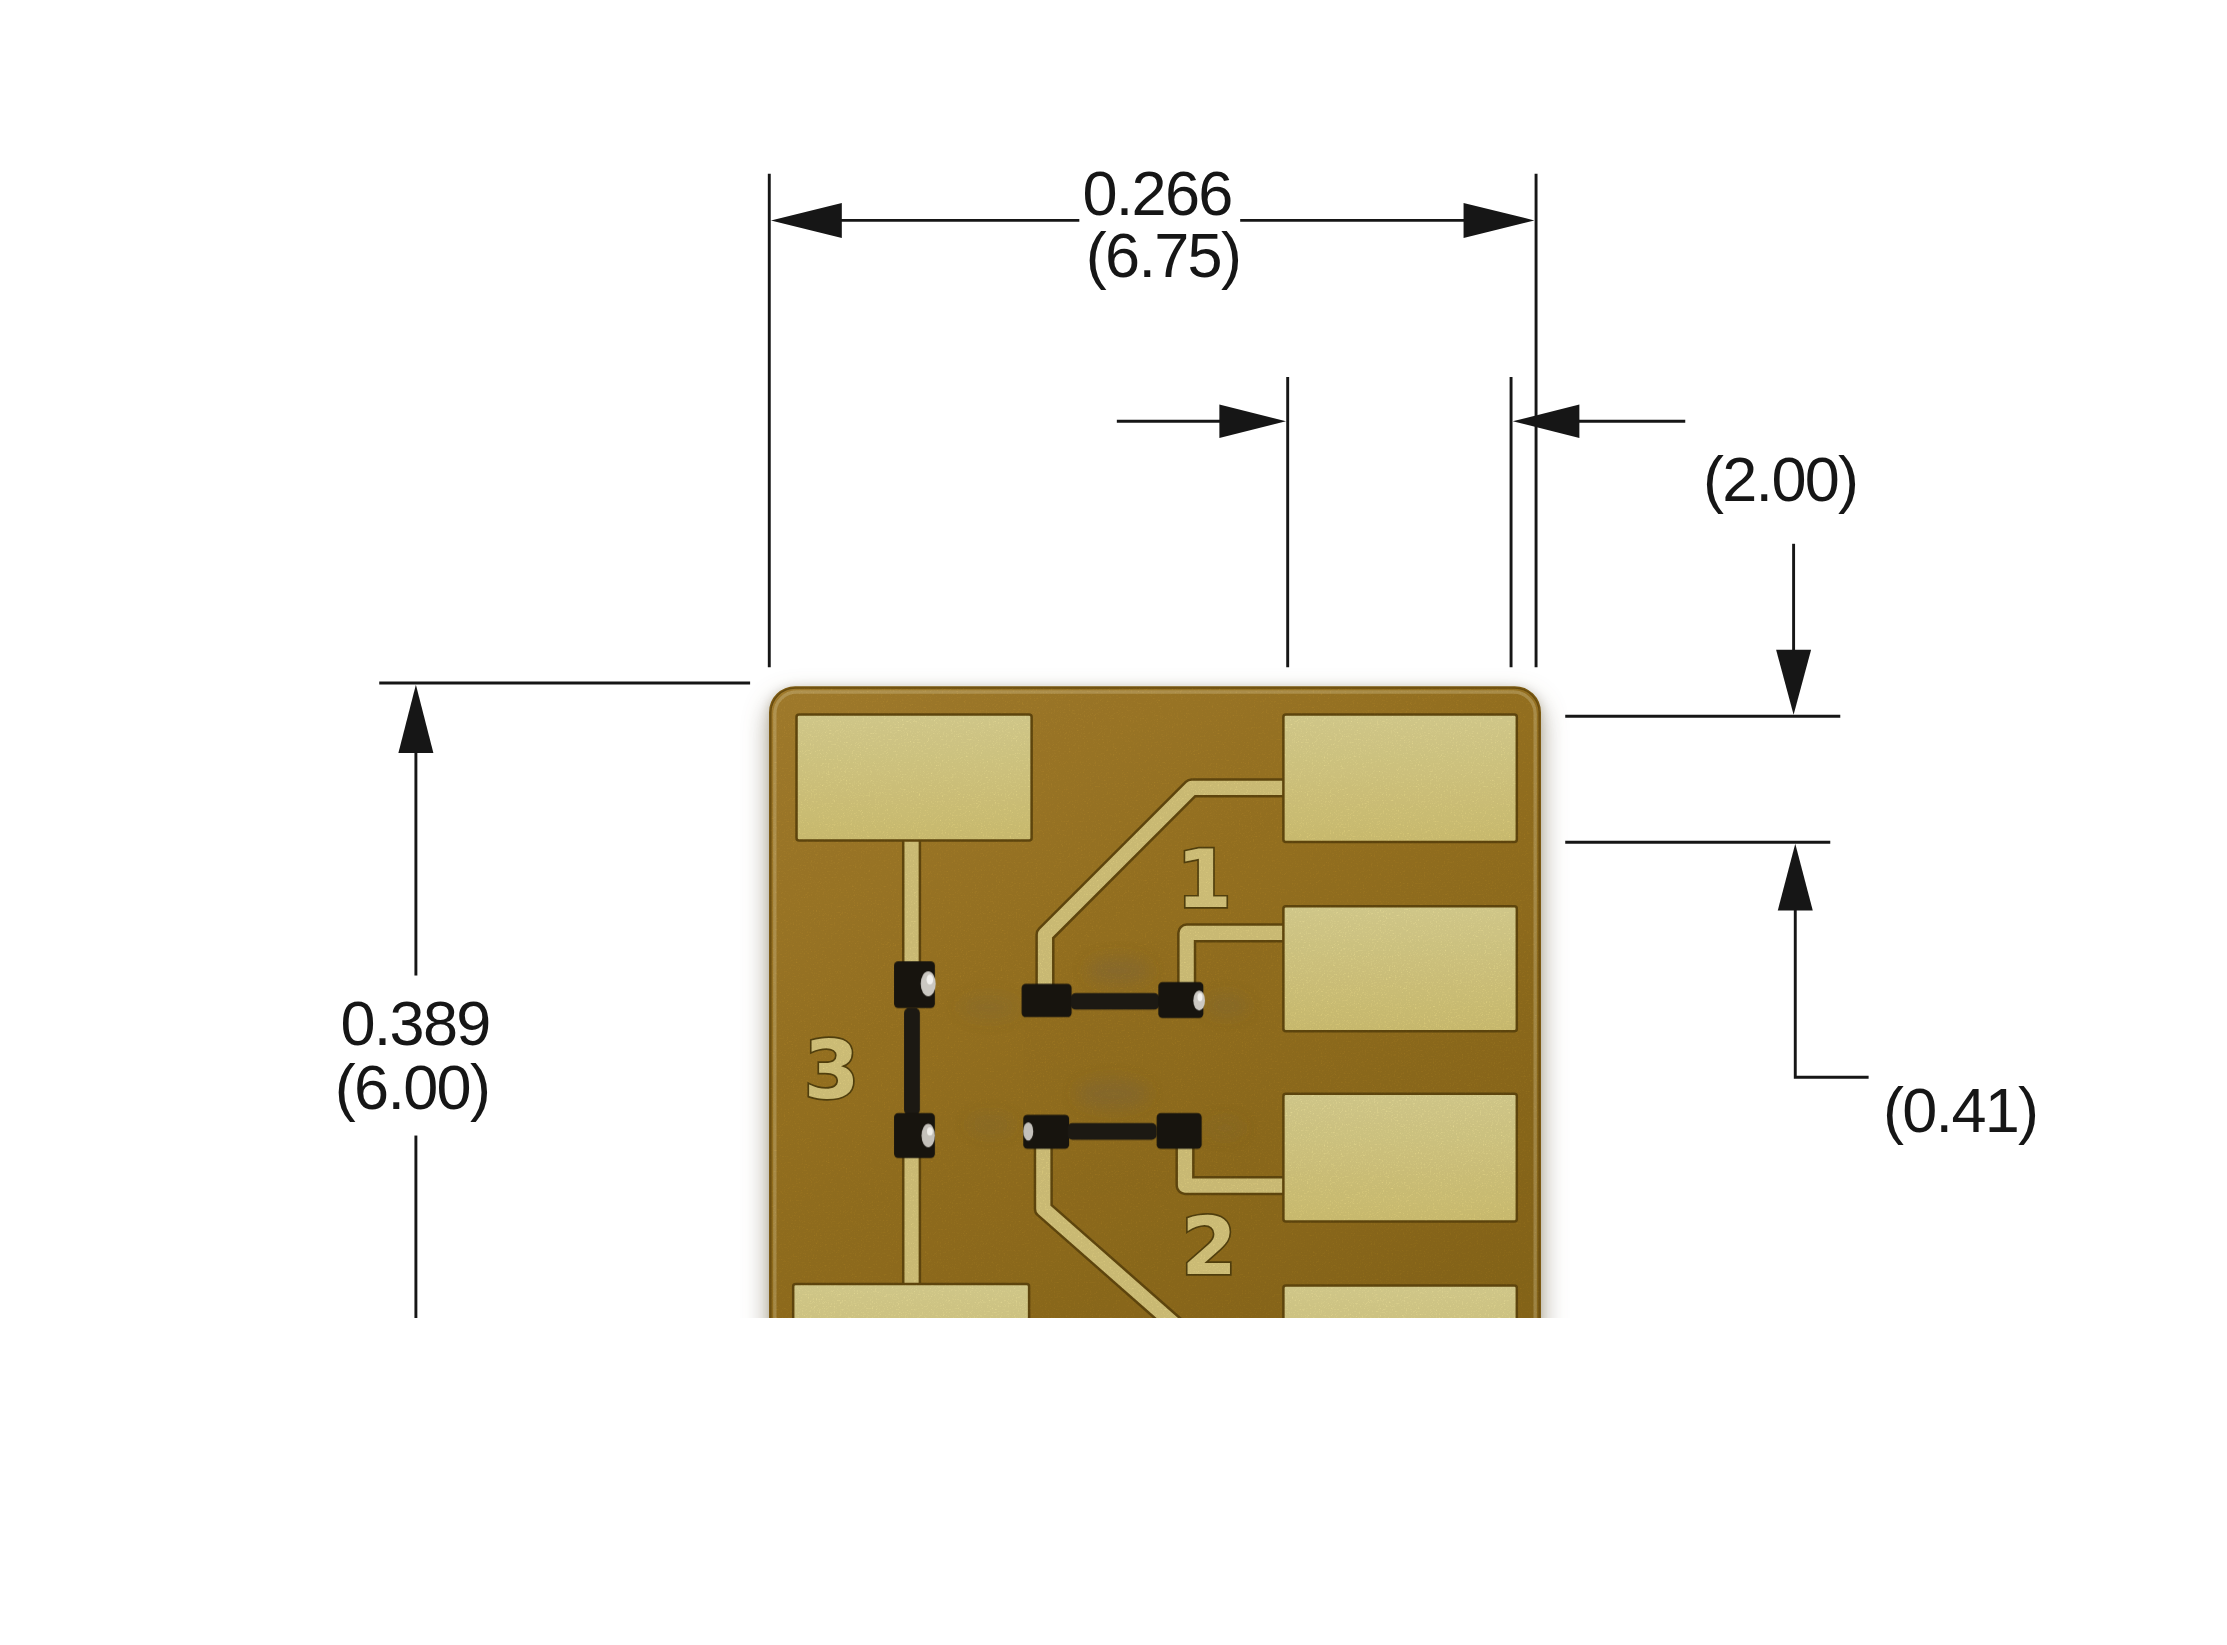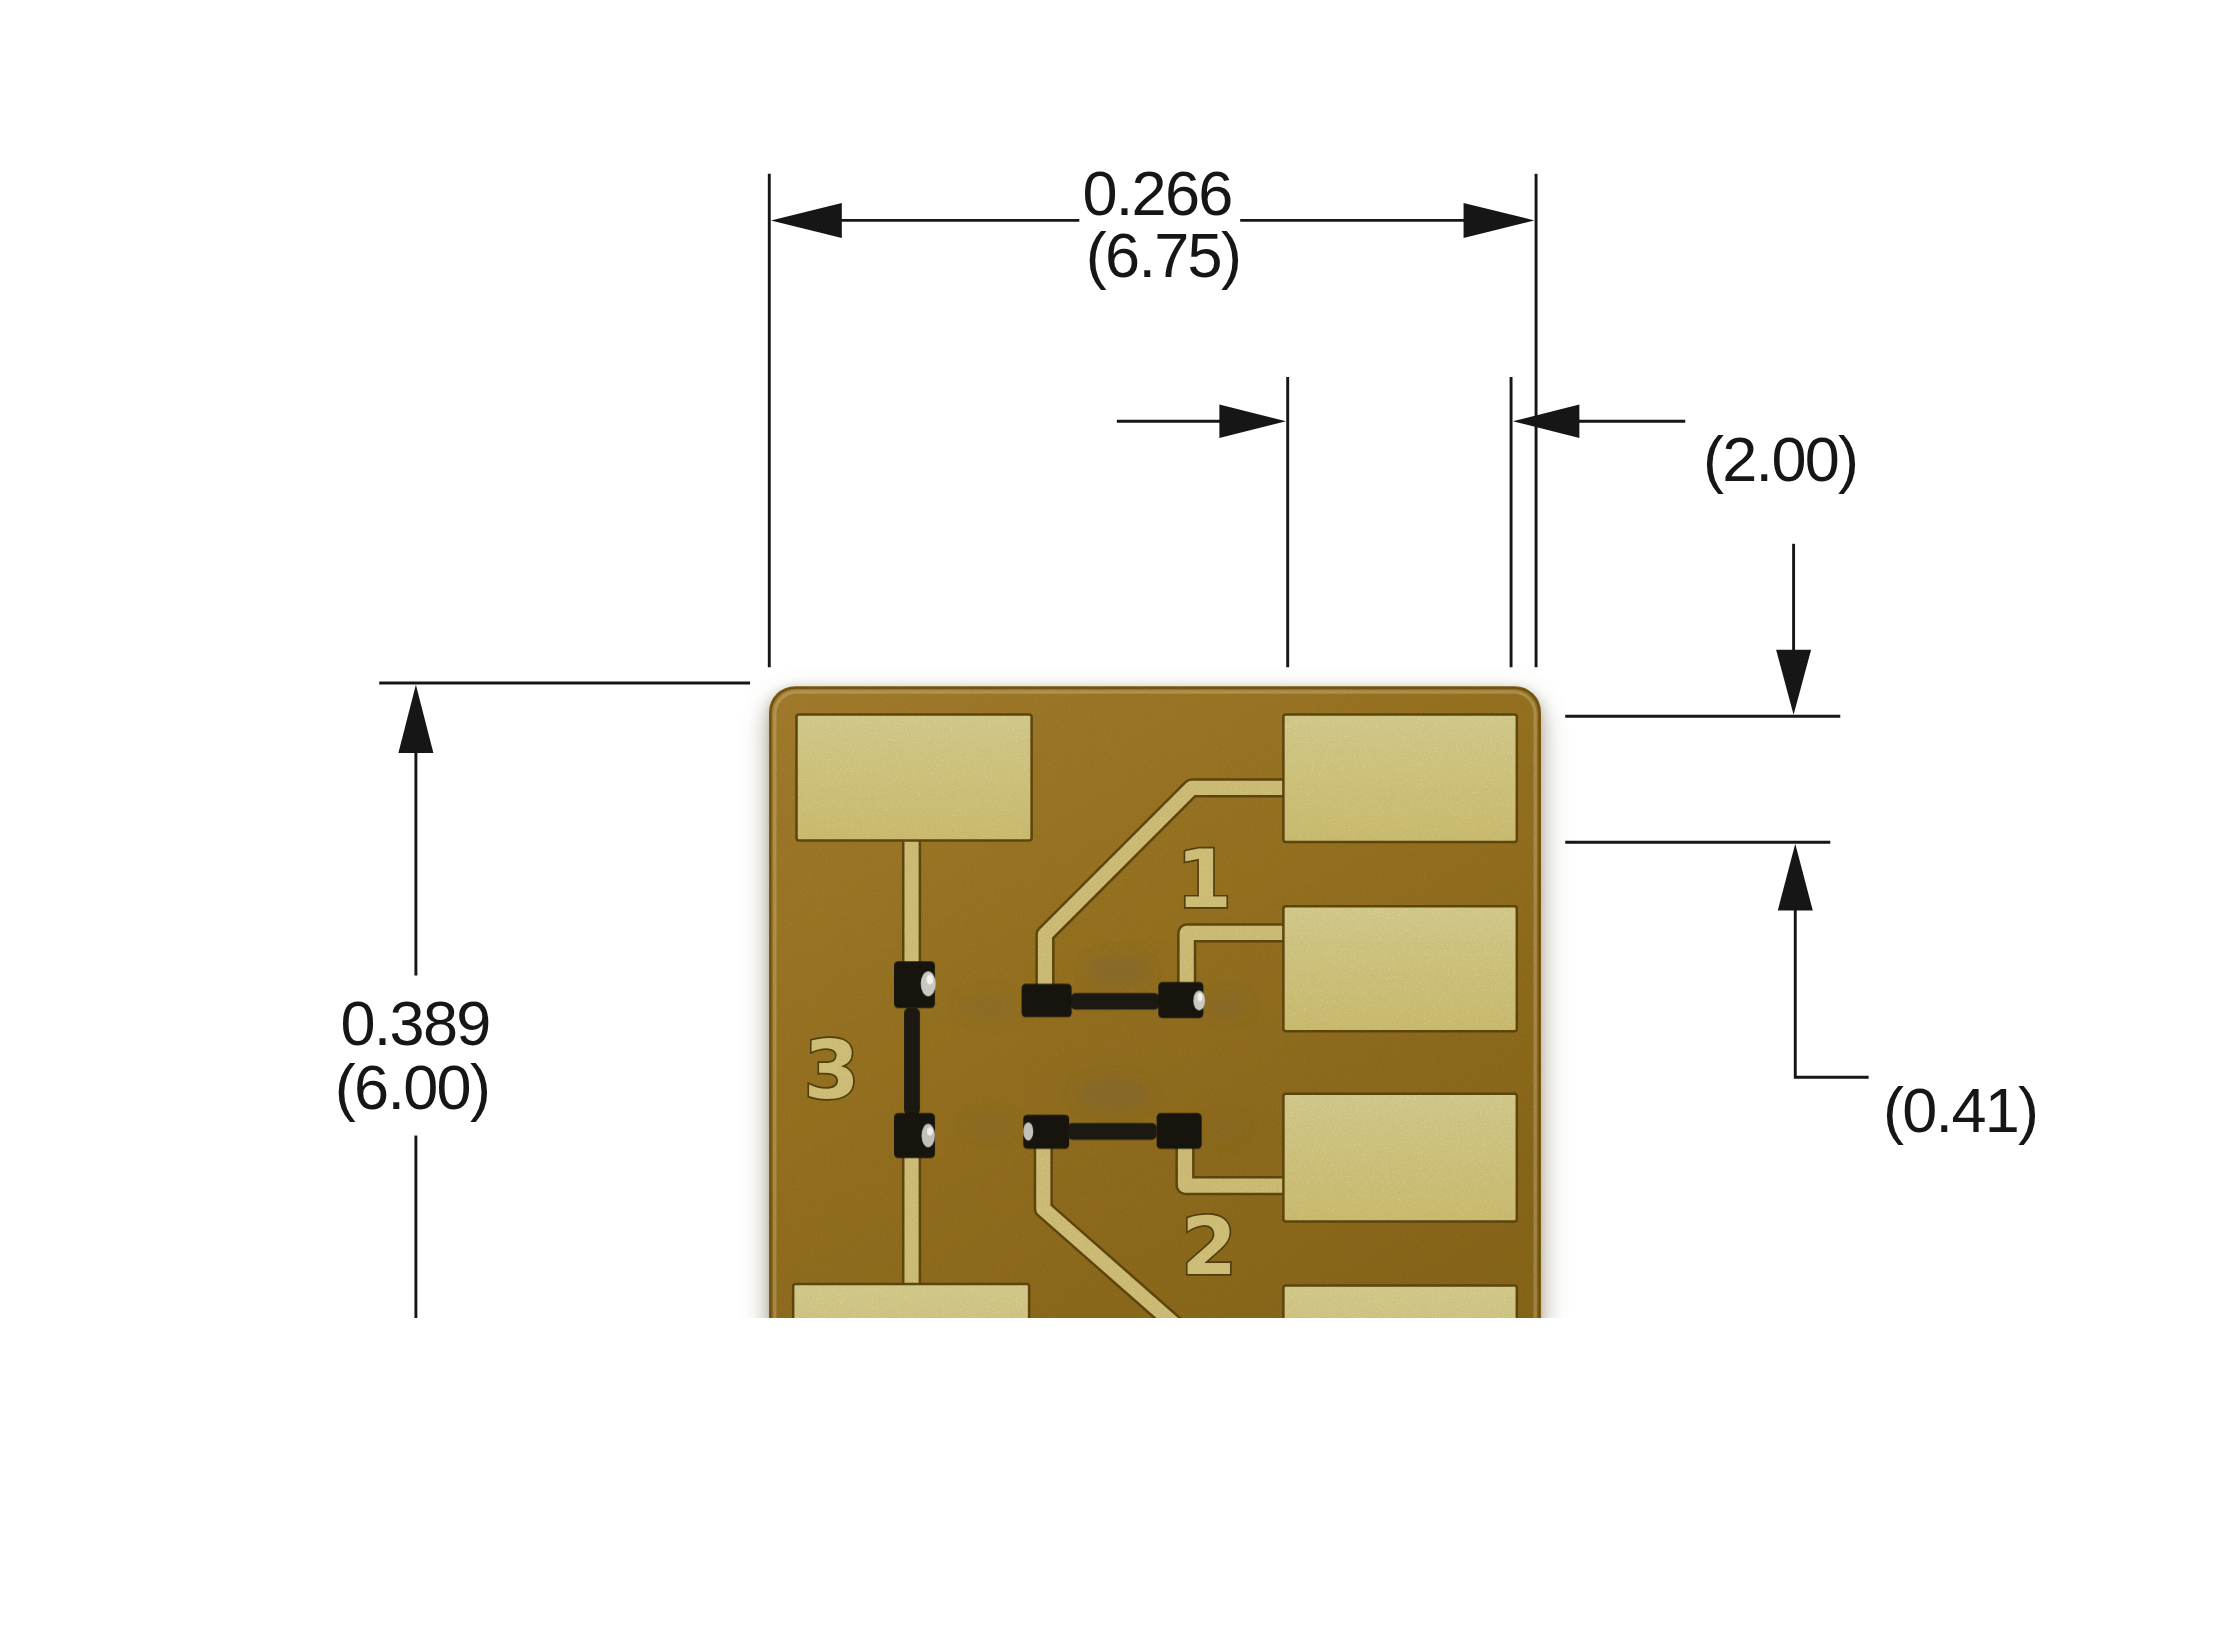--- a/index.html
+++ b/index.html
@@ -59,21 +59,21 @@
       <polygon points="2152,857 2131,779 2173,779"></polygon>
       <polygon points="2154,1012 2133,1092 2175,1092"></polygon>
       <polygon points="499,821 478,903 520,903"></polygon>
       <polygon points="499,1723 478,1641 520,1641"></polygon>
     </g>
   </svg>
 
   <div class="dim-label centered" style="left:1157px;top:193px">0.266</div>
   <div class="dim-label centered" style="left:1163px;top:255px">(6.75)</div>
 
-  <div class="dim-label leftal" style="left:1703px;top:459px">(2.00)</div>
+  <div class="dim-label leftal" style="left:1703px;top:479px">(2.00)</div>
 
   <div class="dim-label centered" style="left:415px;top:1023px">0.389</div>
   <div class="dim-label centered" style="left:412px;top:1087px">(6.00)</div>
 
   <div class="dim-label leftal" style="left:1883px;top:1110px">(0.41)</div>
 
   <svg class="substrate-svg" width="772" height="754" viewBox="0 0 926 904">
     <defs>
       <linearGradient id="bodyG" x1="0" y1="0" x2="0.55" y2="1">
         <stop offset="0" stop-color="#bc9034"></stop>

